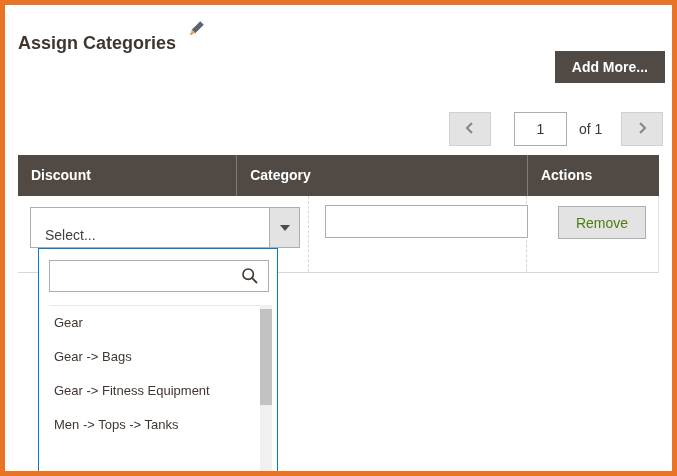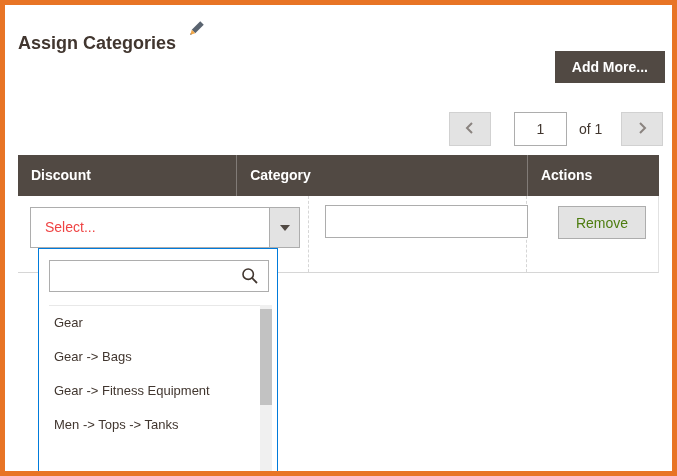--- a/index.html
+++ b/index.html
@@ -83,22 +83,22 @@
   .grid-row .cell + .cell { border-left: 1px dashed #d6d6d6; }
 
   
   .cat-select {
     position: absolute; left: 25px; top: 202px;
     width: 270px; height: 41px;
     background: #fff; border: 1px solid #adadad;
     cursor: pointer;
   }
   .cat-select .sel-text {
-    position: absolute; left: 14px; top: 0; right: 34px;
-    line-height: 39px; font-size: 14px; color: #ef4444;
+    position: absolute; left: 14px; top: 8px; right: 34px;
+    line-height: 39px; font-size: 14px; color: #404040;
     overflow: hidden; white-space: nowrap;
   }
   .sel-caret-box {
     position: absolute; right: 0; top: 0; bottom: 0; width: 30px;
     background: #e3e3e3; border-left: 1px solid #adadad;
     display: flex; align-items: center; justify-content: center;
   }
   .caret-down {
     width: 0; height: 0;
     border-left: 5px solid transparent;

